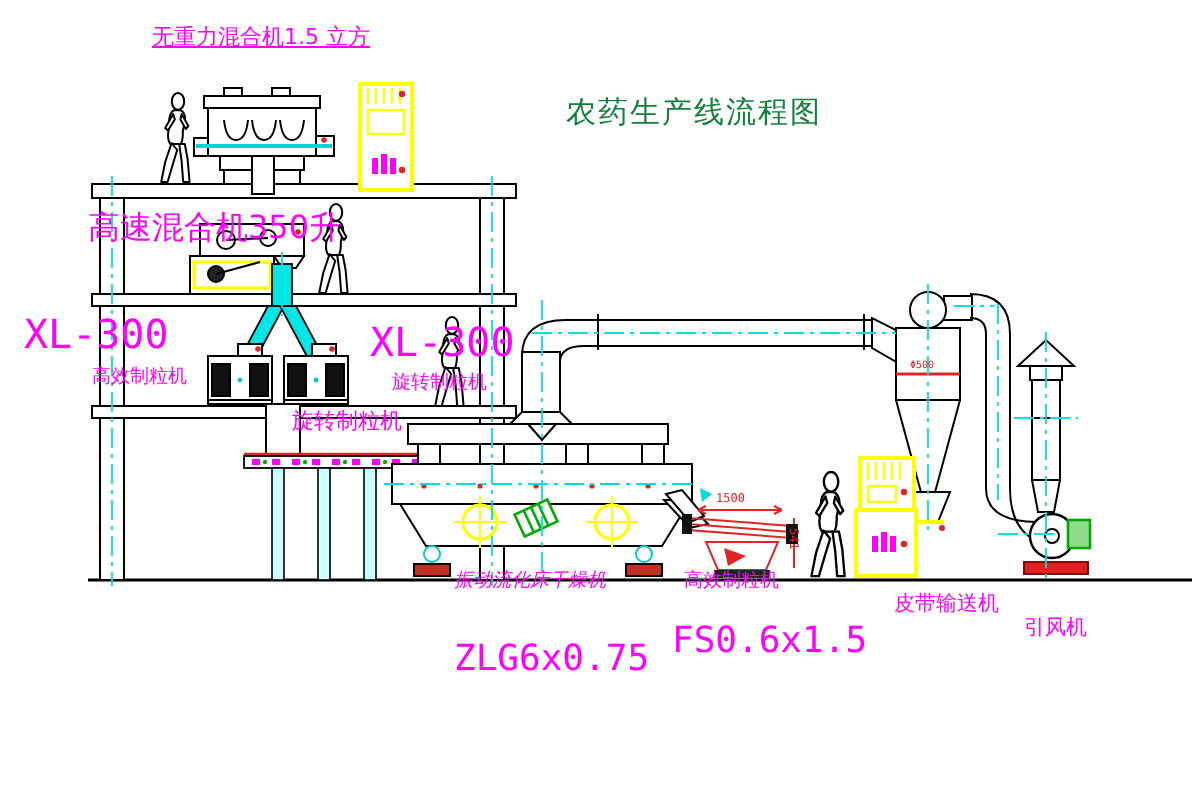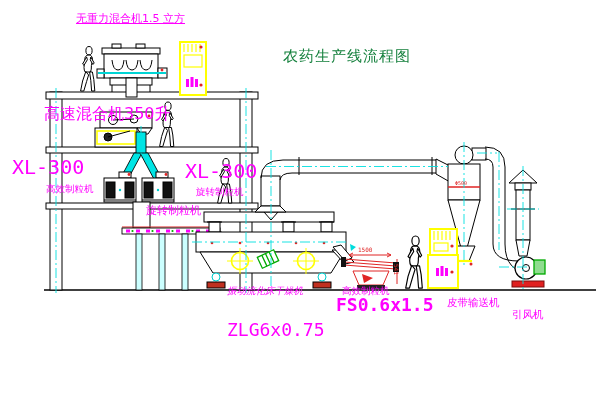--- a/index.html
+++ b/index.html
@@ -298,21 +298,21 @@
 
 <div class="label mono" style="left:185px;top:161px;font-size:20px;">XL-300</div>
 <div class="label" style="left:196px;top:187px;font-size:9.5px;">旋转制粒机</div>
 
 <div class="label" style="left:146px;top:205px;font-size:11px;">旋转制粒机</div>
 
 <div class="label" style="left:227px;top:286px;font-size:9.5px;font-style:italic;">振动流化床干燥机</div>
 <div class="label mono" style="left:227px;top:296px;font-size:18px;margin-top:25px;">ZLG6x0.75</div>
 
 <div class="label" style="left:342px;top:286px;font-size:9.5px;">高效制粒机</div>
-<div class="label mono" style="left:336px;top:296px;font-size:18px;font-weight:bold;">FS0.6x1.5</div>
+<div class="label mono" style="left:336px;top:312px;font-size:18px;">FS0.6x1.5</div>
 
 <div class="label" style="left:447px;top:297px;font-size:10.5px;">皮带输送机</div>
 <div class="label" style="left:512px;top:294px;font-size:10.5px;margin-top:15px;">引风机</div>
 
 <div class="dim" style="left:358px;top:247px;">1500</div>
 <div class="dim" style="left:399px;top:264px;transform:rotate(90deg);transform-origin:left top;">541</div>
 <div class="dim" style="left:455px;top:181px;font-size:5px;">Φ500</div>
 
 </div>
 

